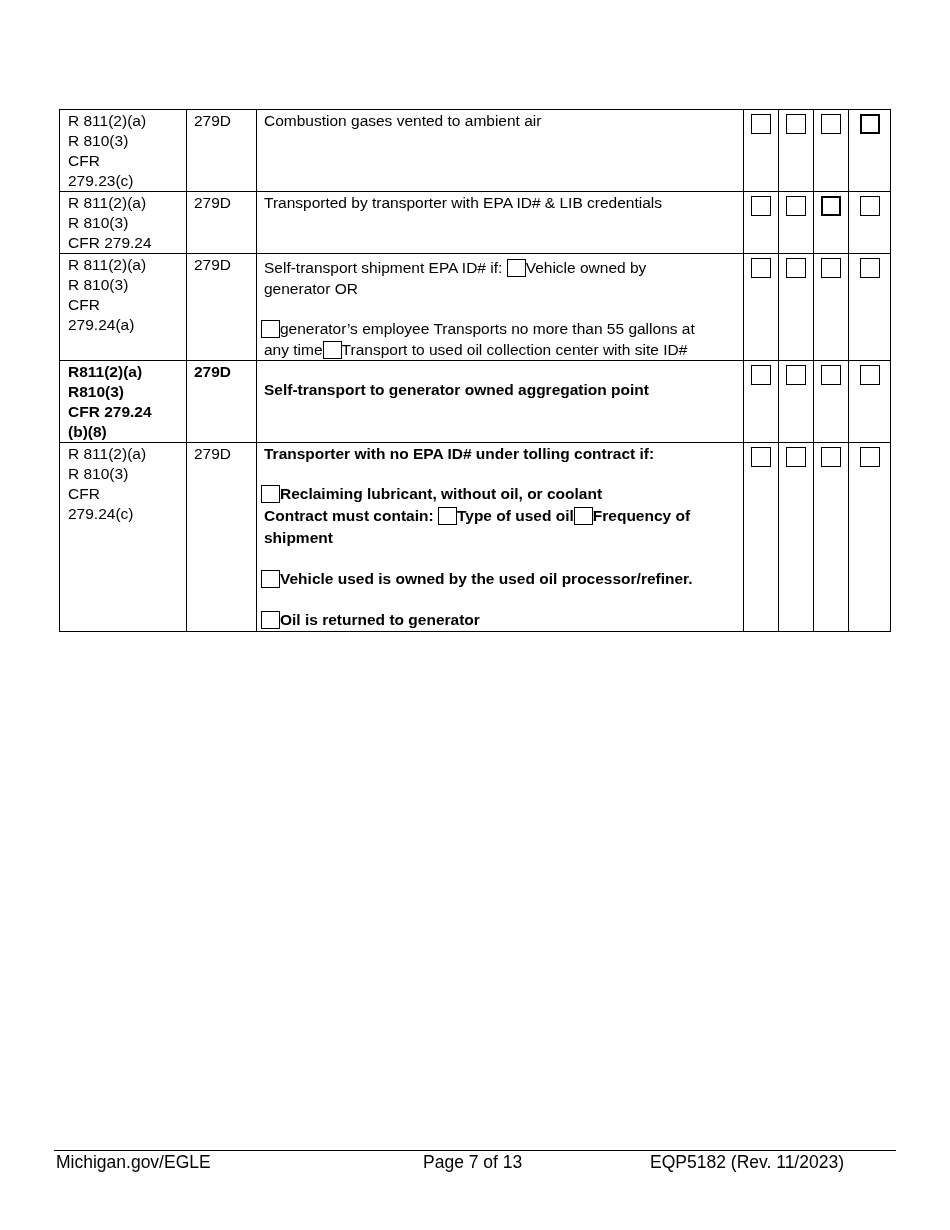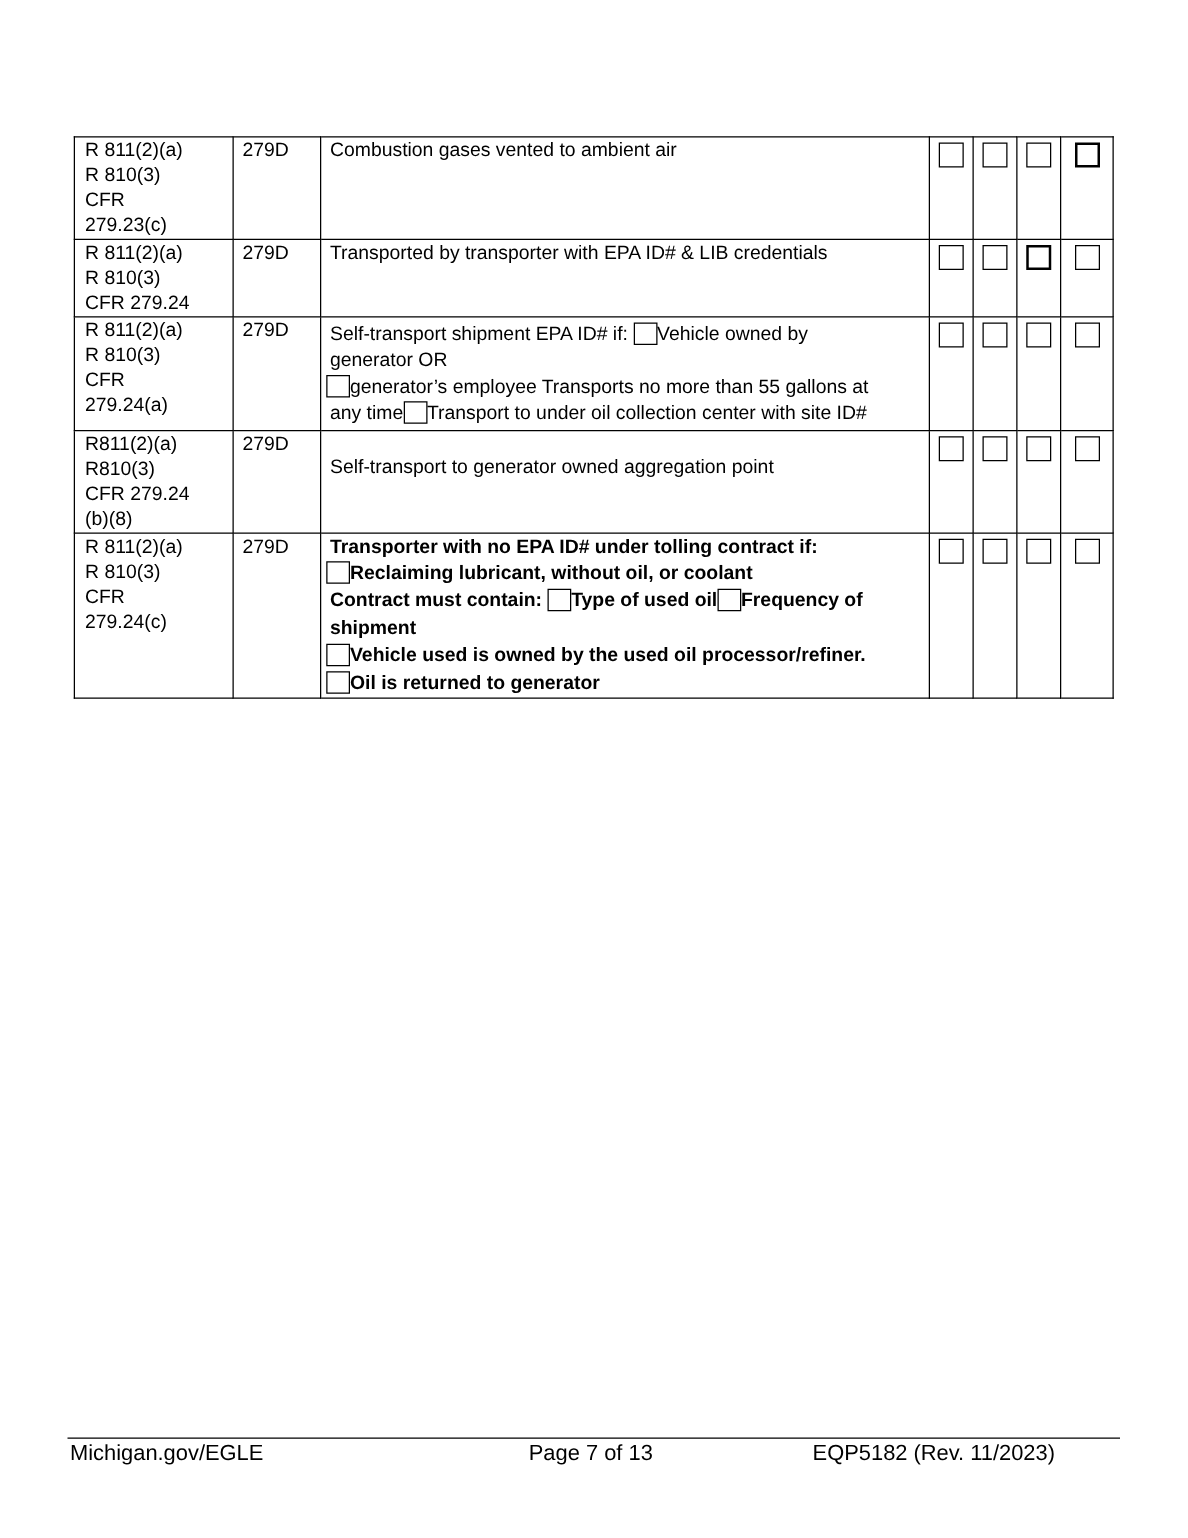--- a/index.html
+++ b/index.html
@@ -20,25 +20,25 @@
   td.box  { width: 34px; text-align: center; }
   td.box.last { width: 41px; }
   .cite-line { display: block; }
   .cb {
     display: inline-block; width: 19px; height: 18px; border: 1.3px solid #000;
     box-sizing: border-box; vertical-align: -4px; background: #fff;
   }
   .col-cb { margin-top: 4px; width: 20px; height: 20px; }
   .col-cb.heavy { border-width: 2px; }
   .desc-line { display: block; }
-  .desc .lead { margin-left: -3px; }
+  .desc .lead { margin-left: -3px; margin-top: 19px; }
   .r1 td { height: 78px; }
   .r2 td { height: 58px; }
   .r3 td { height: 87px; }
-  .r4 td { height: 78px; }
+  .r4 td { height: 78px; font-weight: bold; }
   .r5 td { height: 130px; }
   .centered-desc { display:block; padding-top: 18px; }
   .footer-rule { position: absolute; left: 54px; top: 1150px; width: 842px; border-top: 1px solid #000; }
   .footer { position: absolute; top: 1152px; font-size: 17.5px; }
   .footer-left { left: 56px; text-align: right; }
   .footer-center { left: 423px; }
   .footer-right { right: 56px; }
 </style>
 </head>
 <body>
@@ -90,21 +90,21 @@
         <td class="code">279D</td>
         <td class="desc" style="padding-top:3px !important;line-height:21px;">
           <span class="desc-line">
             <span>Self-transport shipment EPA ID# if: </span><span class="cb"></span><span>Vehicle owned by</span>
           </span>
           <span class="desc-line">generator OR</span>
           <span class="desc-line lead">
             <span class="cb"></span><span>generator’s employee Transports no more than 55 gallons at</span>
           </span>
           <span class="desc-line">
-            <span>any time</span><span class="cb"></span><span>Transport to under oil collection center with site ID#</span>
+            <span>any time</span><span class="cb"></span><span>Transport to used oil collection center with site ID#</span>
           </span>
         </td>
         <td class="box"><span class="cb col-cb"></span></td>
         <td class="box"><span class="cb col-cb"></span></td>
         <td class="box"><span class="cb col-cb"></span></td>
         <td class="box last"><span class="cb col-cb"></span></td>
       </tr>
 
       <tr class="r4">
         <td class="cite">

